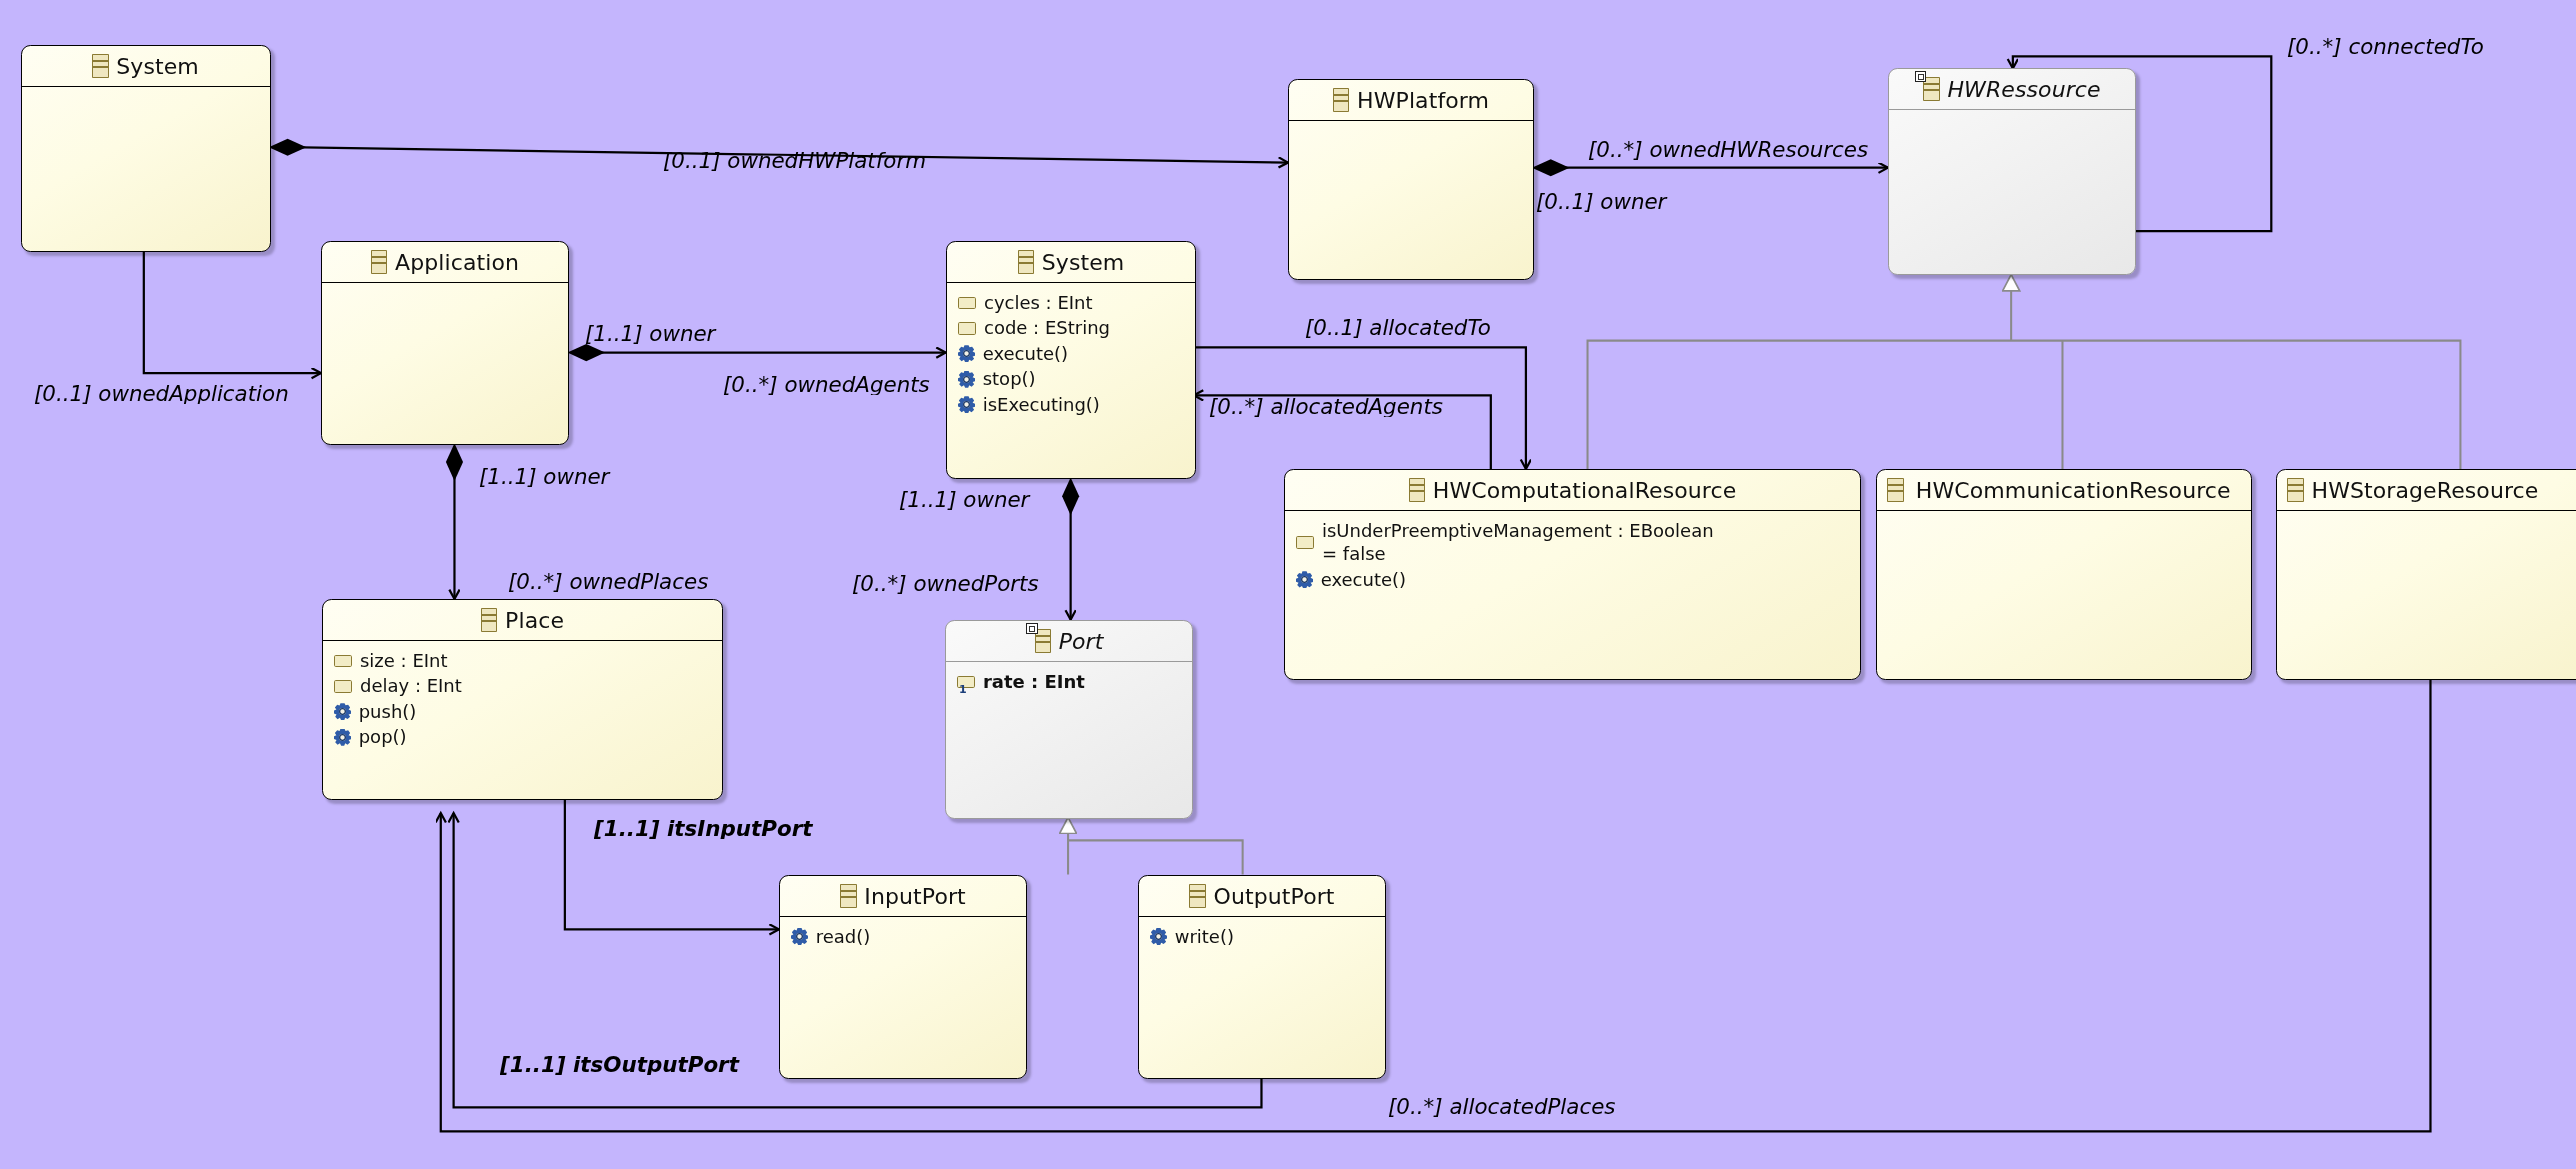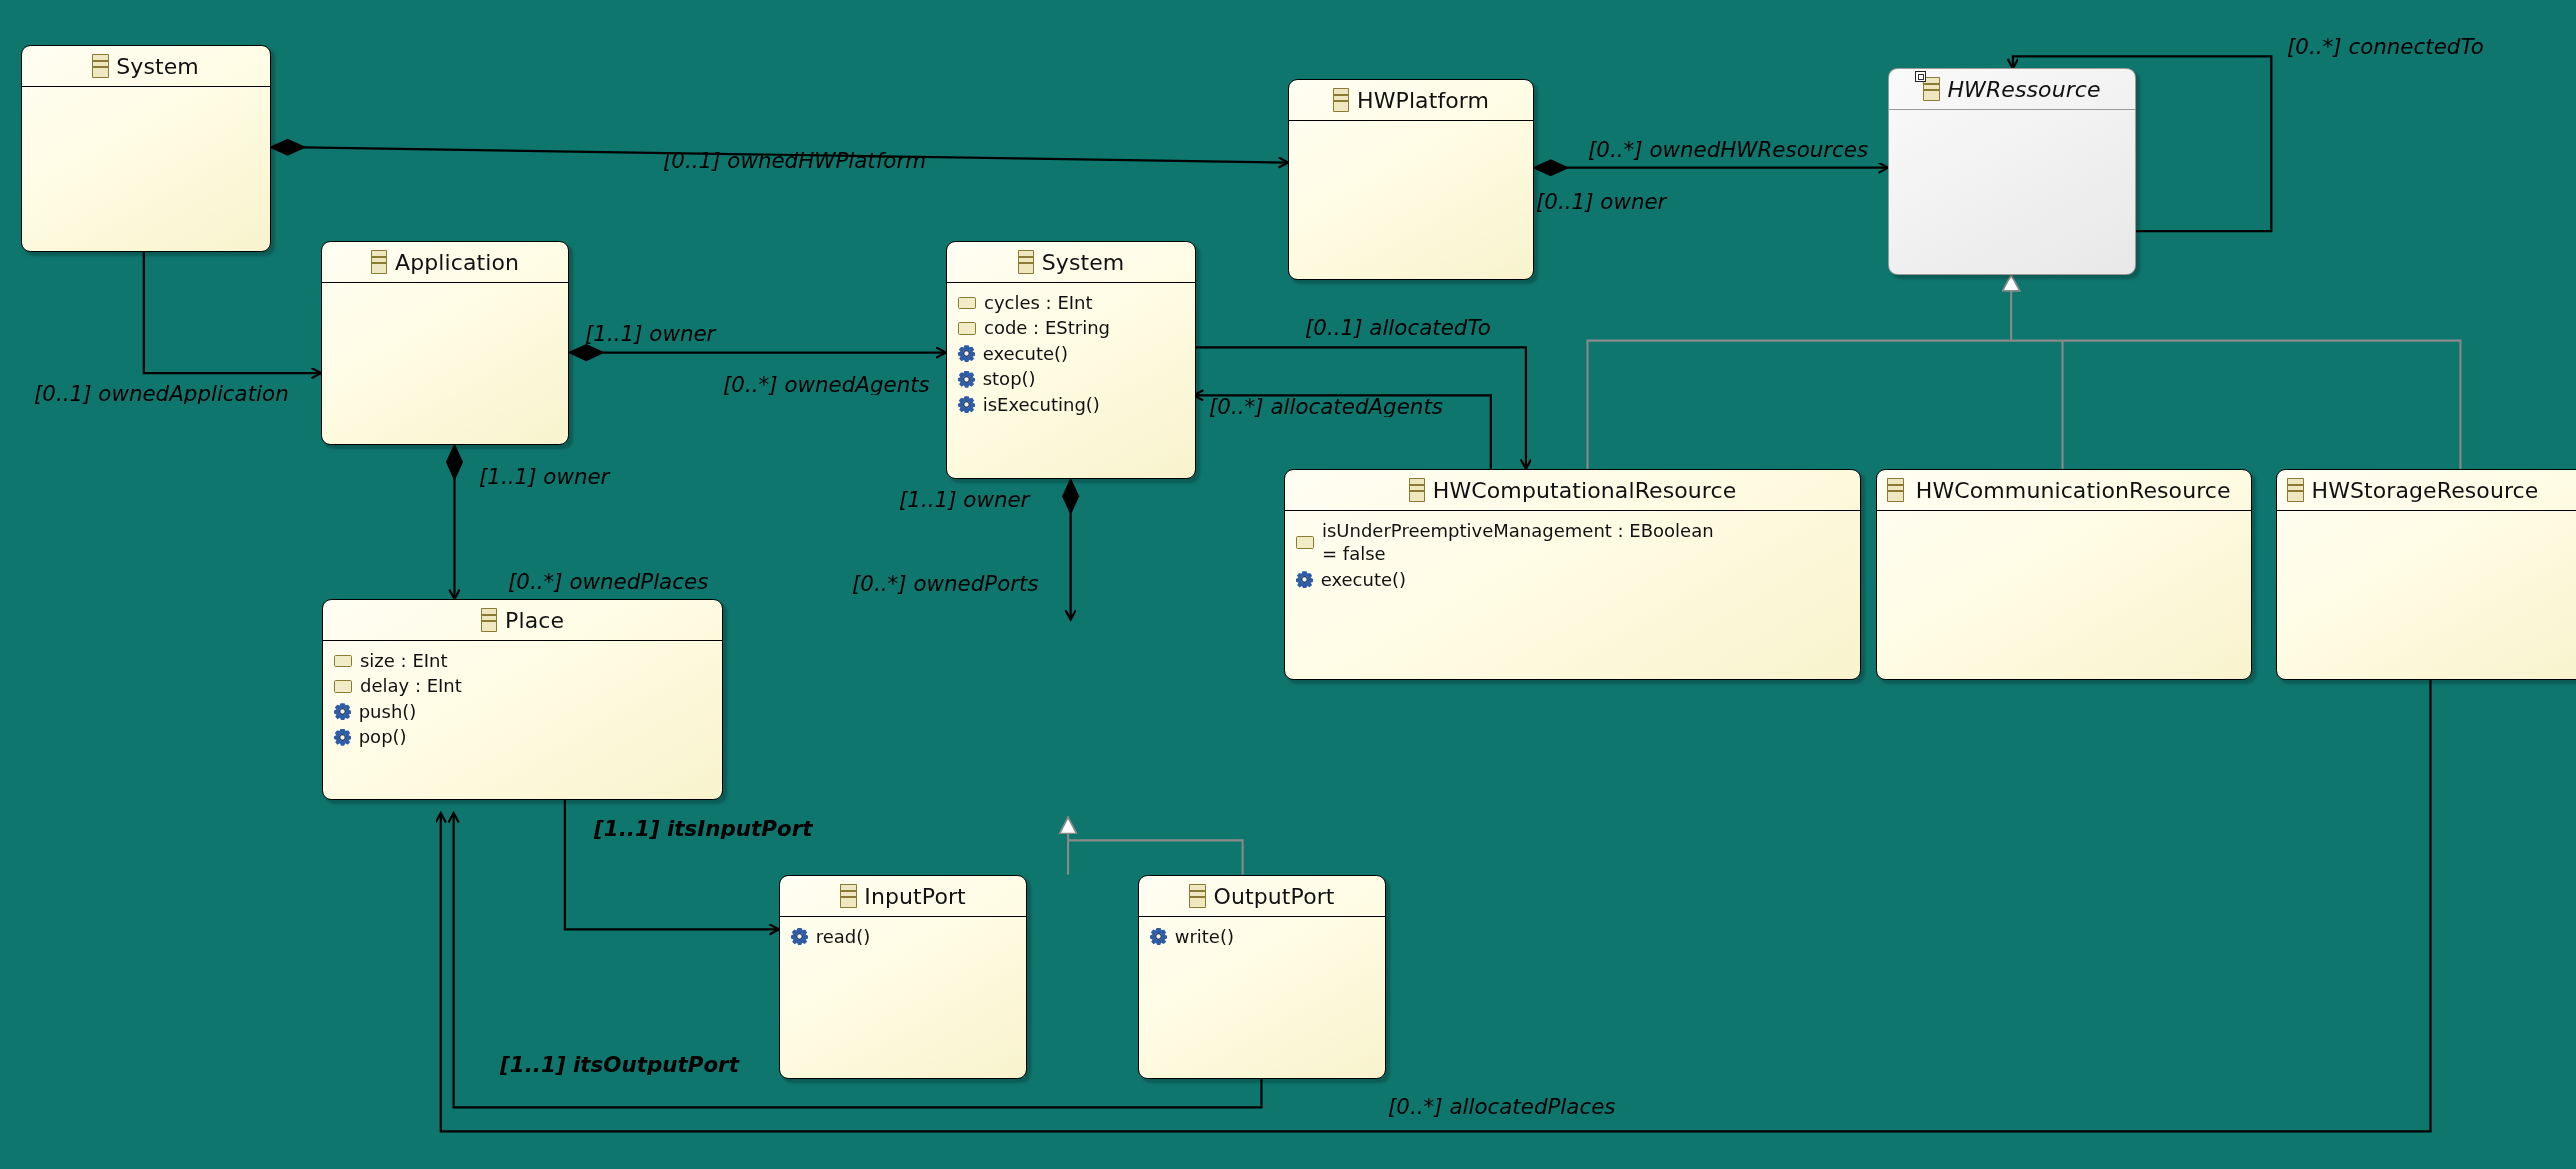--- a/index.html
+++ b/index.html
@@ -1,17 +1,17 @@
 <!DOCTYPE html>
 <html style="font-size:13.7px"><head>
 <meta charset="utf-8">
 <style>
   html,body{margin:0;padding:0;background:#ffffff;}
   body{width:2576px;height:1169px;font-family:"DejaVu Sans","Liberation Sans",sans-serif;}
-  #canvas{position:relative;width:2576px;height:1169px;overflow:hidden;background:#0f766e;}
+  #canvas{position:relative;width:2576px;height:1169px;overflow:hidden;background:#c4b5fd;}
   svg#edges{position:absolute;left:0;top:0;width:2576px;height:1169px;pointer-events:none;}
 
   
   .uml{position:absolute;border:1.7px solid #000;border-radius:9.4px;
        background:linear-gradient(150deg,#fffef3 0%,#fefce4 45%,#f8f3cd 100%);
        box-shadow:3.4px 3.4px 2.6px rgba(0,0,0,.22);overflow:hidden;z-index:3;}
   .uml.abstract{border-color:#9a9a9a;
        background:linear-gradient(150deg,#fafafa 0%,#f2f2f2 45%,#e8e8e8 100%);}
   .uml .hdr{display:flex;align-items:center;justify-content:center;gap:7.7px;
        height:40px;border-bottom:1.7px solid #000;white-space:nowrap;padding:0 5.1px;}
@@ -227,20 +227,34 @@
       <div class="feat">
         <span class="ico ico-op">
             <i class="gear"></i>
             <i class="hole"></i>
           </span>
         <span class="ftxt">pop()</span>
       </div>
     </div>
   </div>
 
+  <div class="uml abstract" style="left:945px;top:620px;width:246px;height:197px;">
+    <div class="hdr">
+      <span class="ico ico-class" style="position:relative;">
+          <i class="ico-abs-badge"></i>
+        </span>
+      <span class="cname">Port</span>
+    </div>
+    <div class="body">
+      <div class="feat bold">
+        <span class="ico ico-attr idx"></span>
+        <span class="ftxt">rate : EInt</span>
+      </div>
+    </div>
+  </div>
 
   <div class="uml" style="left:779px;top:875px;width:246px;height:202px;">
     <div class="hdr">
       <span class="ico ico-class"></span>
       <span class="cname">InputPort</span>
     </div>
     <div class="body">
       <div class="feat">
         <span class="ico ico-op">
             <i class="gear"></i>

